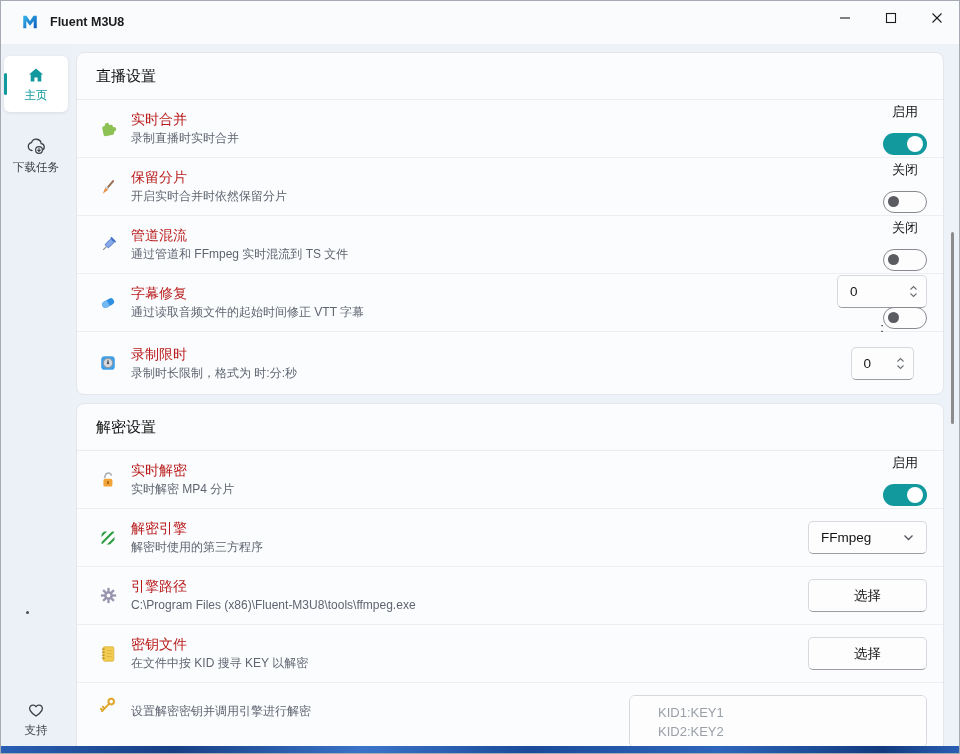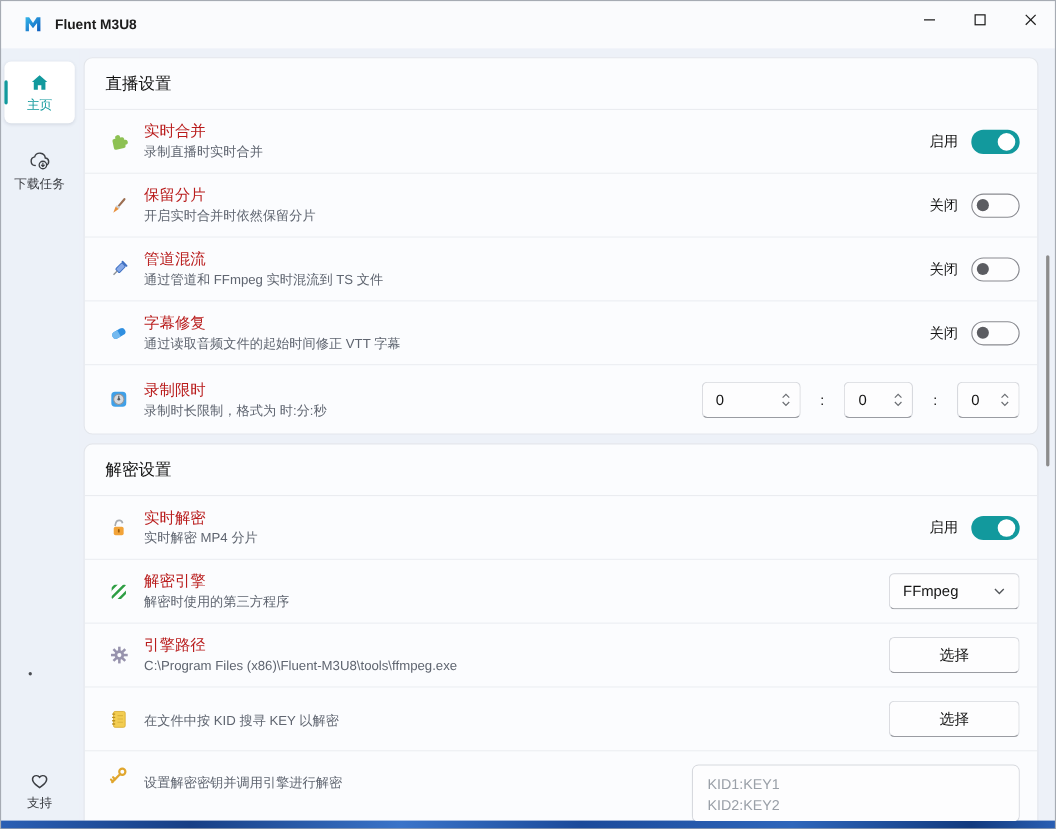--- a/index.html
+++ b/index.html
@@ -64,21 +64,21 @@
     display:flex; align-items:center; height:58px;
     padding:0 16px 0 21px; border-bottom:1px solid #eceef2;
   }
   .row:last-child { border-bottom:none; }
   .row.tall { height:62px; }
   .row.key-row { height:68px; align-items:flex-start; padding-top:12px; }
   .row-icon { width:20px; height:20px; margin-right:13px; flex:0 0 auto; display:flex; align-items:center; justify-content:center; }
   .row-text { flex:1; min-width:0; }
   .row-title { font-size:14px; font-weight:400; color:#b91c1c; line-height:17px; }
   .row-sub { font-size:12px; color:#5f6570; line-height:16px; margin-top:2px; }
-  .row-ctrl { display:flex; align-items:center; gap:12px; }
+  .row-ctrl { display:flex; align-items:center; gap:12px;flex-direction:column; }
   .state-label { font-size:13px; color:#141414; }
   
   .toggle { width:44px; height:22px; border-radius:11px; position:relative; cursor:pointer; }
   .toggle.on { background:#12999d; }
   .toggle.on .knob { position:absolute; right:4px; top:3px; width:16px; height:16px; border-radius:50%; background:#ffffff; }
   .toggle.off { background:#fdfdfe; border:1px solid #898a90; }
   .toggle.off .knob { position:absolute; left:4px; top:4.5px; width:11px; height:11px; border-radius:50%; background:#5b5c61; }
   
   .fluent-box {
     background:#fdfdfe; border:1px solid #d7d9de; border-bottom-color:#9a9ca2;
@@ -87,21 +87,21 @@
   .num-input { display:flex; align-items:center; justify-content:space-between; padding:0 8px 0 12px; }
   .num-input .val { font-size:13.5px; }
   .num-w1 { width:90px; } .num-w2 { width:63px; } .num-w3 { width:57px; }
   .colon { font-size:13px; color:#141414; margin:0 6px; }
   .time-group { display:flex; align-items:center; }
   .spin { display:flex; flex-direction:column; gap:1px; align-items:center; cursor:pointer; }
   .select-box { width:119px; display:flex; align-items:center; justify-content:space-between; padding:0 12px; cursor:pointer; }
   .btn { width:119px; display:flex; align-items:center; justify-content:center; cursor:pointer; }
   textarea.key-area {
     width:298px; height:53px; background:#fdfdfe; border:1px solid #d7d9de;
-    border-radius:6px; padding:7px 13px; font-size:13px; line-height:19px;
+    border-radius:6px; padding:7px 28px; font-size:13px; line-height:19px;
     font-family:"Liberation Sans","DejaVu Sans",sans-serif; resize:none; outline:none; color:#141414;
   }
   textarea.key-area::placeholder { color:#9aa0a8; }
   
   .scroll-thumb {
     position:absolute; right:6px; top:232px; width:3.5px; height:192px;
     border-radius:2px; background:#8c8c8c; z-index:85; cursor:pointer;
   }
 </style>
 </head>
@@ -405,20 +405,21 @@
               <rect x="3.8" y="13.6" width="3" height="1.2" rx="0.6"></rect>
           </g>
           <g stroke="#dcb53e" stroke-width="1">
             <line x1="8.8" y1="6.6" x2="13.8" y2="6.6"></line>
               <line x1="8.8" y1="9.6" x2="13.8" y2="9.6"></line>
               <line x1="8.8" y1="12.6" x2="13.8" y2="12.6"></line>
           </g>
         </svg>
       </span>
       <div class="row-text">
+        <div class="row-title">密钥文件</div>
         <div class="row-sub">在文件中按 KID 搜寻 KEY 以解密</div>
       </div>
       <div class="row-ctrl">
         <div class="fluent-box btn">
           <span>选择</span>
         </div>
       </div>
     </div>
 
     <div class="row key-row">

